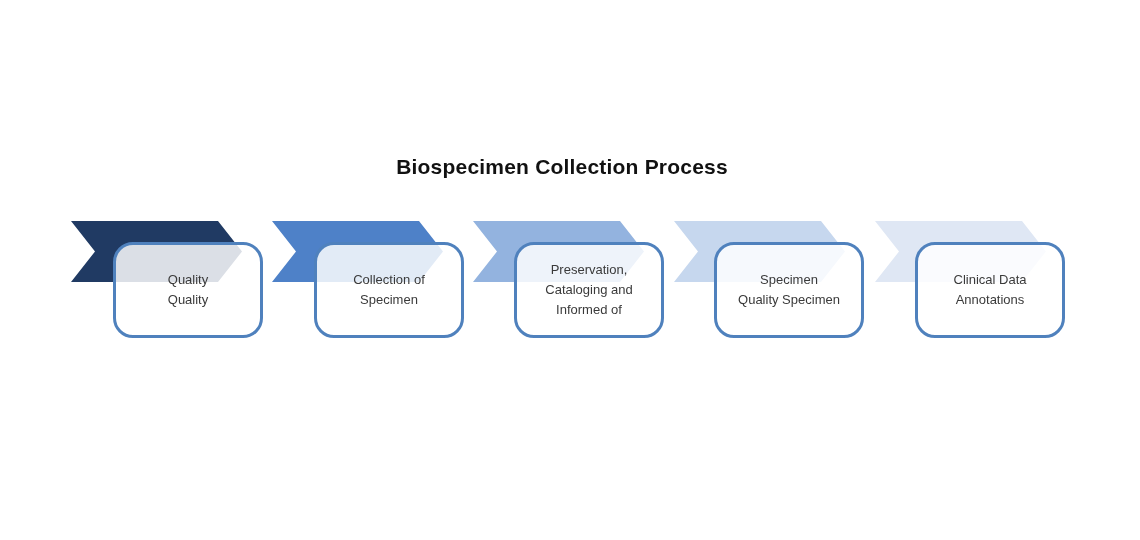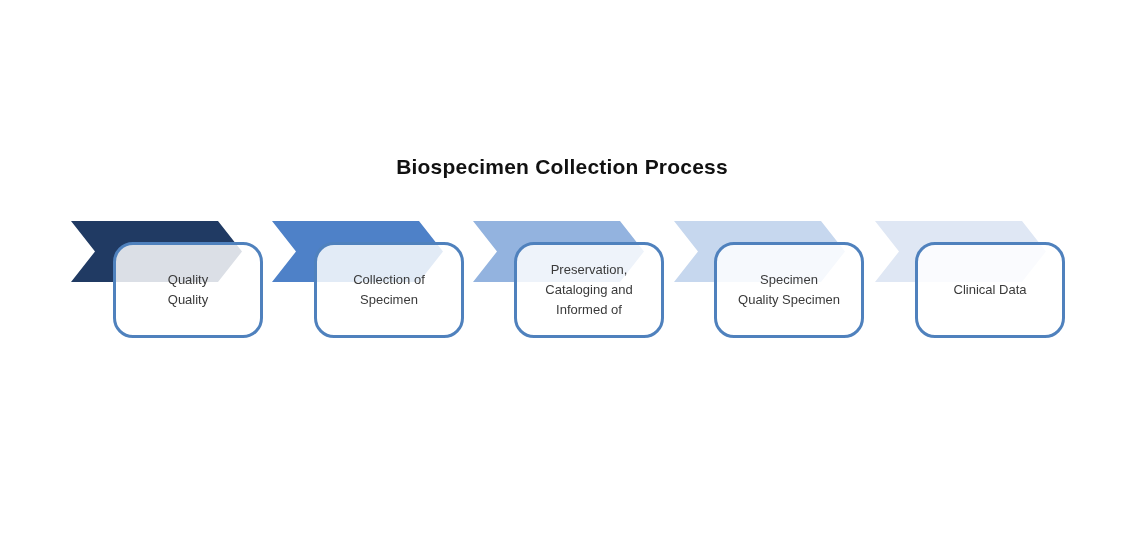--- a/index.html
+++ b/index.html
@@ -103,16 +103,17 @@
   <div class="step-box box-4">
     <div class="step-label">
       <span>Specimen</span>
       <span>Quality Specimen</span>
     </div>
   </div>
 
   <div class="step-box box-5">
     <div class="step-label">
       <span>Clinical Data</span>
+      <span>Annotations</span>
     </div>
   </div>
 
 </div>
 
 </body></html>

